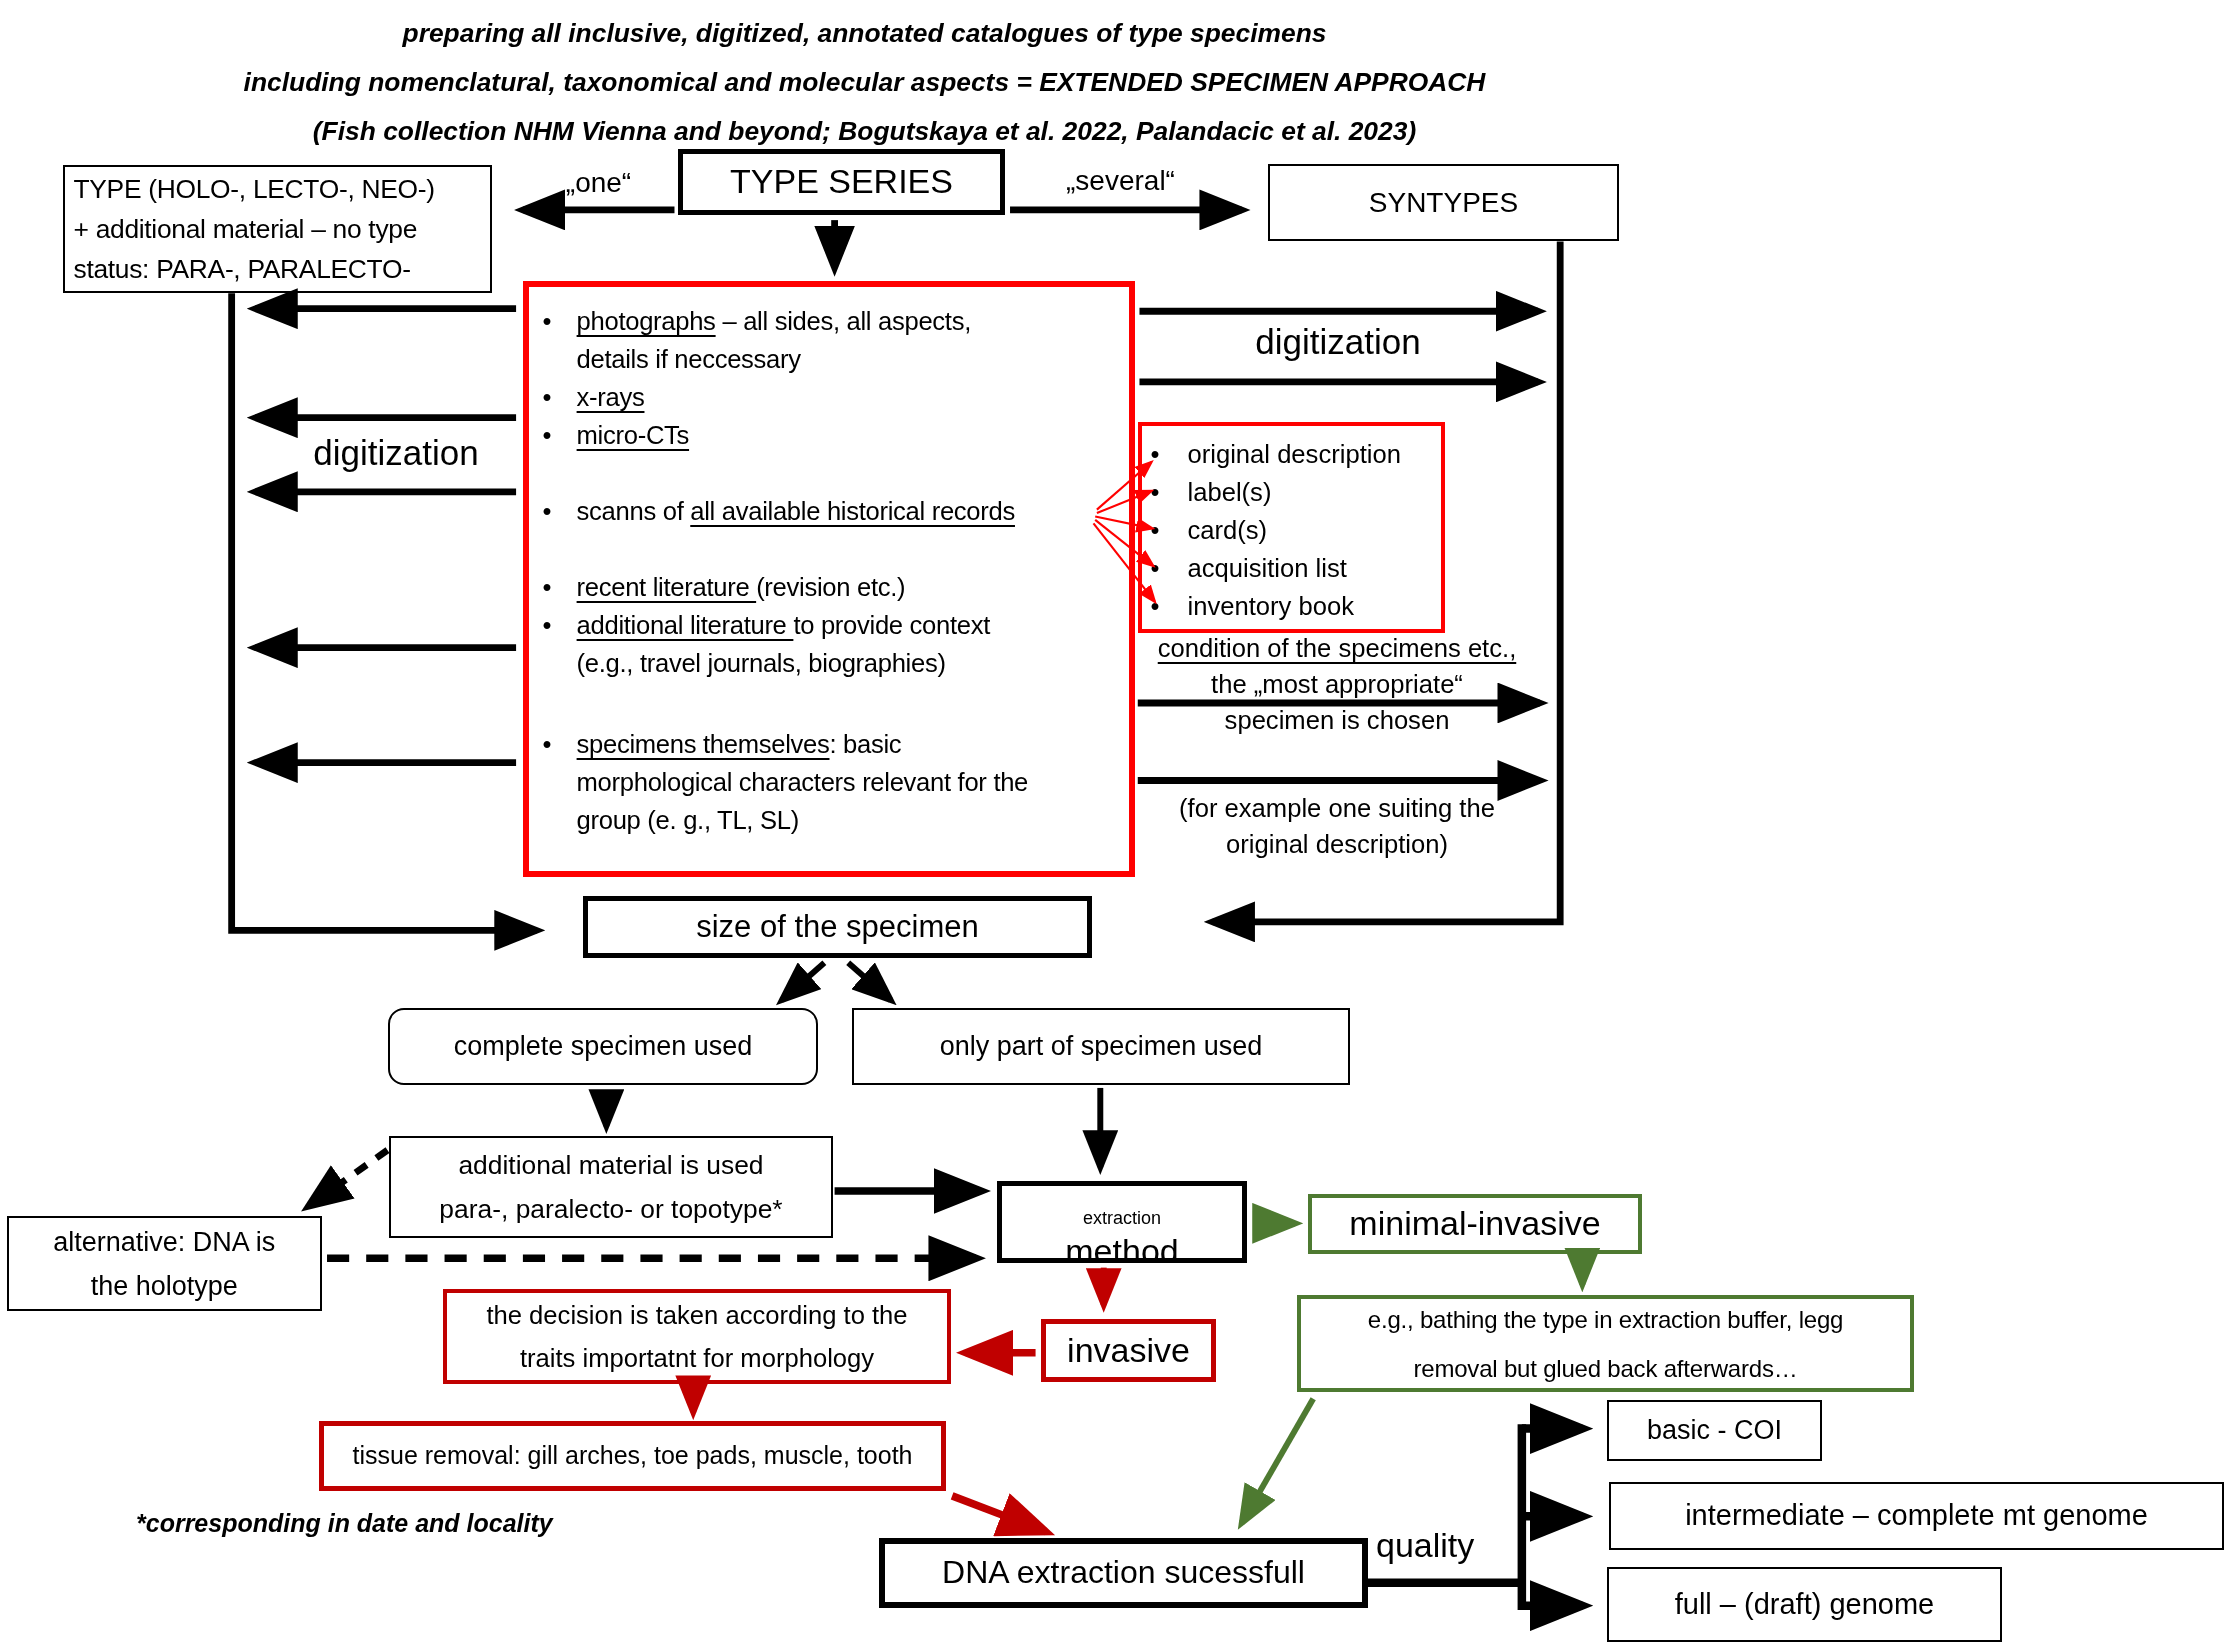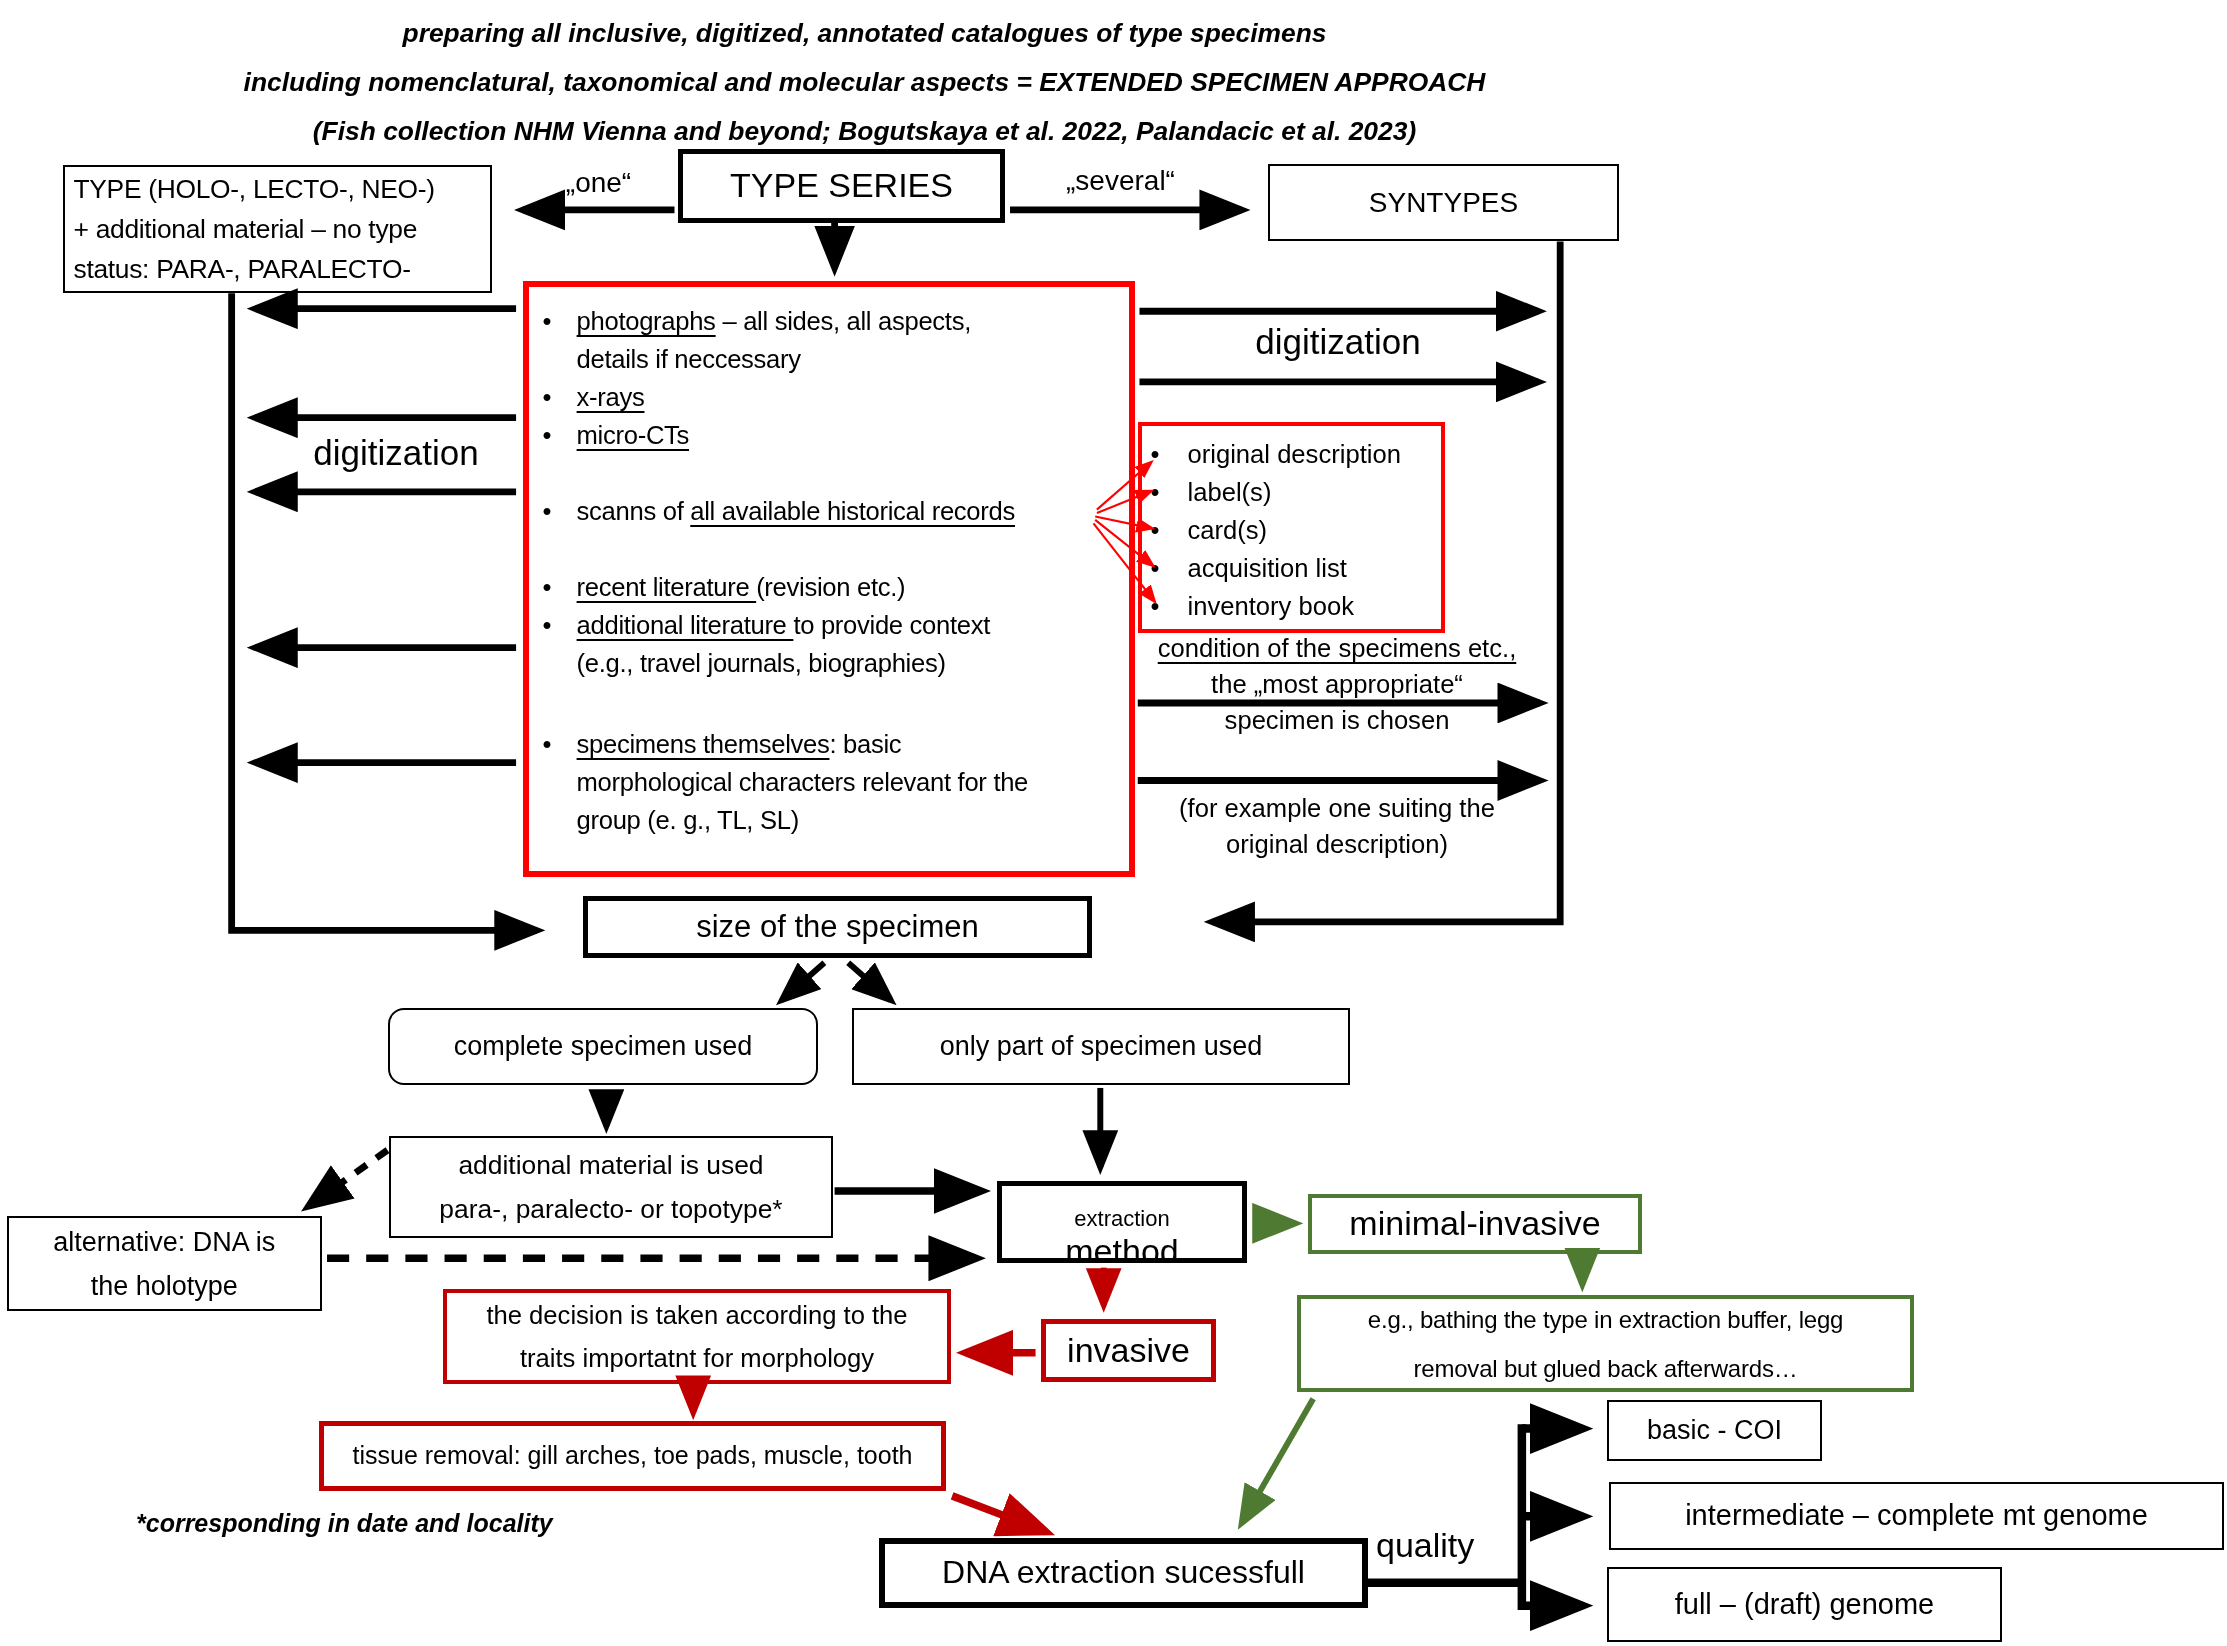--- a/index.html
+++ b/index.html
@@ -41,21 +41,21 @@
   </div>
 
   <div class="bx" style="left:63px;top:165px;width:429px;height:128px;align-items:flex-start;text-align:left;padding:1.7px 8.5px;font-size:26.4px;letter-spacing:-0.3px;line-height:40px;">
     <div>TYPE (HOLO-, LECTO-, NEO-)</div>
     <div>+ additional material – no type</div>
     <div>status: PARA-, PARALECTO-</div>
   </div>
 
   <div class="lbl" style="left:522px;top:167px;width:153px;">„one“</div>
 
-  <div class="bx" style="left:678px;top:149px;width:327px;height:74px;border-width:5.1px;font-size:34px;text-align:right;">TYPE SERIES</div>
+  <div class="bx" style="left:678px;top:149px;width:327px;height:66px;border-width:5.1px;font-size:34px;text-align:right;">TYPE SERIES</div>
 
   <div class="lbl" style="left:1031px;top:165px;width:179px;">„several“</div>
 
   <div class="bx" style="left:1268px;top:164px;width:351px;height:77px;font-size:28px;">SYNTYPES</div>
 
   <div class="digit" style="left:268px;top:433px;width:256px;">digitization</div>
   <div class="digit" style="left:1210px;top:322px;width:256px;">digitization</div>
 
   <div class="redbox">
     <div class="bi">
@@ -142,21 +142,21 @@
     <div>additional material is used</div>
     <div>para-, paralecto- or topotype*</div>
   </div>
 
   <div class="bx" style="left:6.8px;top:1216px;width:315px;height:95px;font-size:27px;line-height:44px;">
     <div>alternative: DNA is</div>
     <div>the holotype</div>
   </div>
 
   <div class="bx" style="left:997px;top:1181px;width:250px;height:82px;border-width:5.1px;">
-    <div style="font-size:22px;line-height:25.6px;margin-top:33px;">extraction</div>
+    <div style="font-size:18px;line-height:25.6px;margin-top:33px;">extraction</div>
     <div style="font-size:34px;line-height:39px;">method</div>
   </div>
 
   <div class="bx" style="left:1308px;top:1194px;width:334px;height:60px;border:4.3px solid #4E7A31;font-size:34px;">minimal-invasive</div>
 
   <div class="bx" style="left:1041px;top:1319px;width:175px;height:63px;border:5.1px solid #C00000;font-size:34px;">invasive</div>
 
   <div class="bx" style="left:443px;top:1289px;width:508px;height:95px;border:4.3px solid #C00000;font-size:25.6px;line-height:43px;">
     <div>the decision is taken according to the</div>
     <div>traits importatnt for morphology</div>

